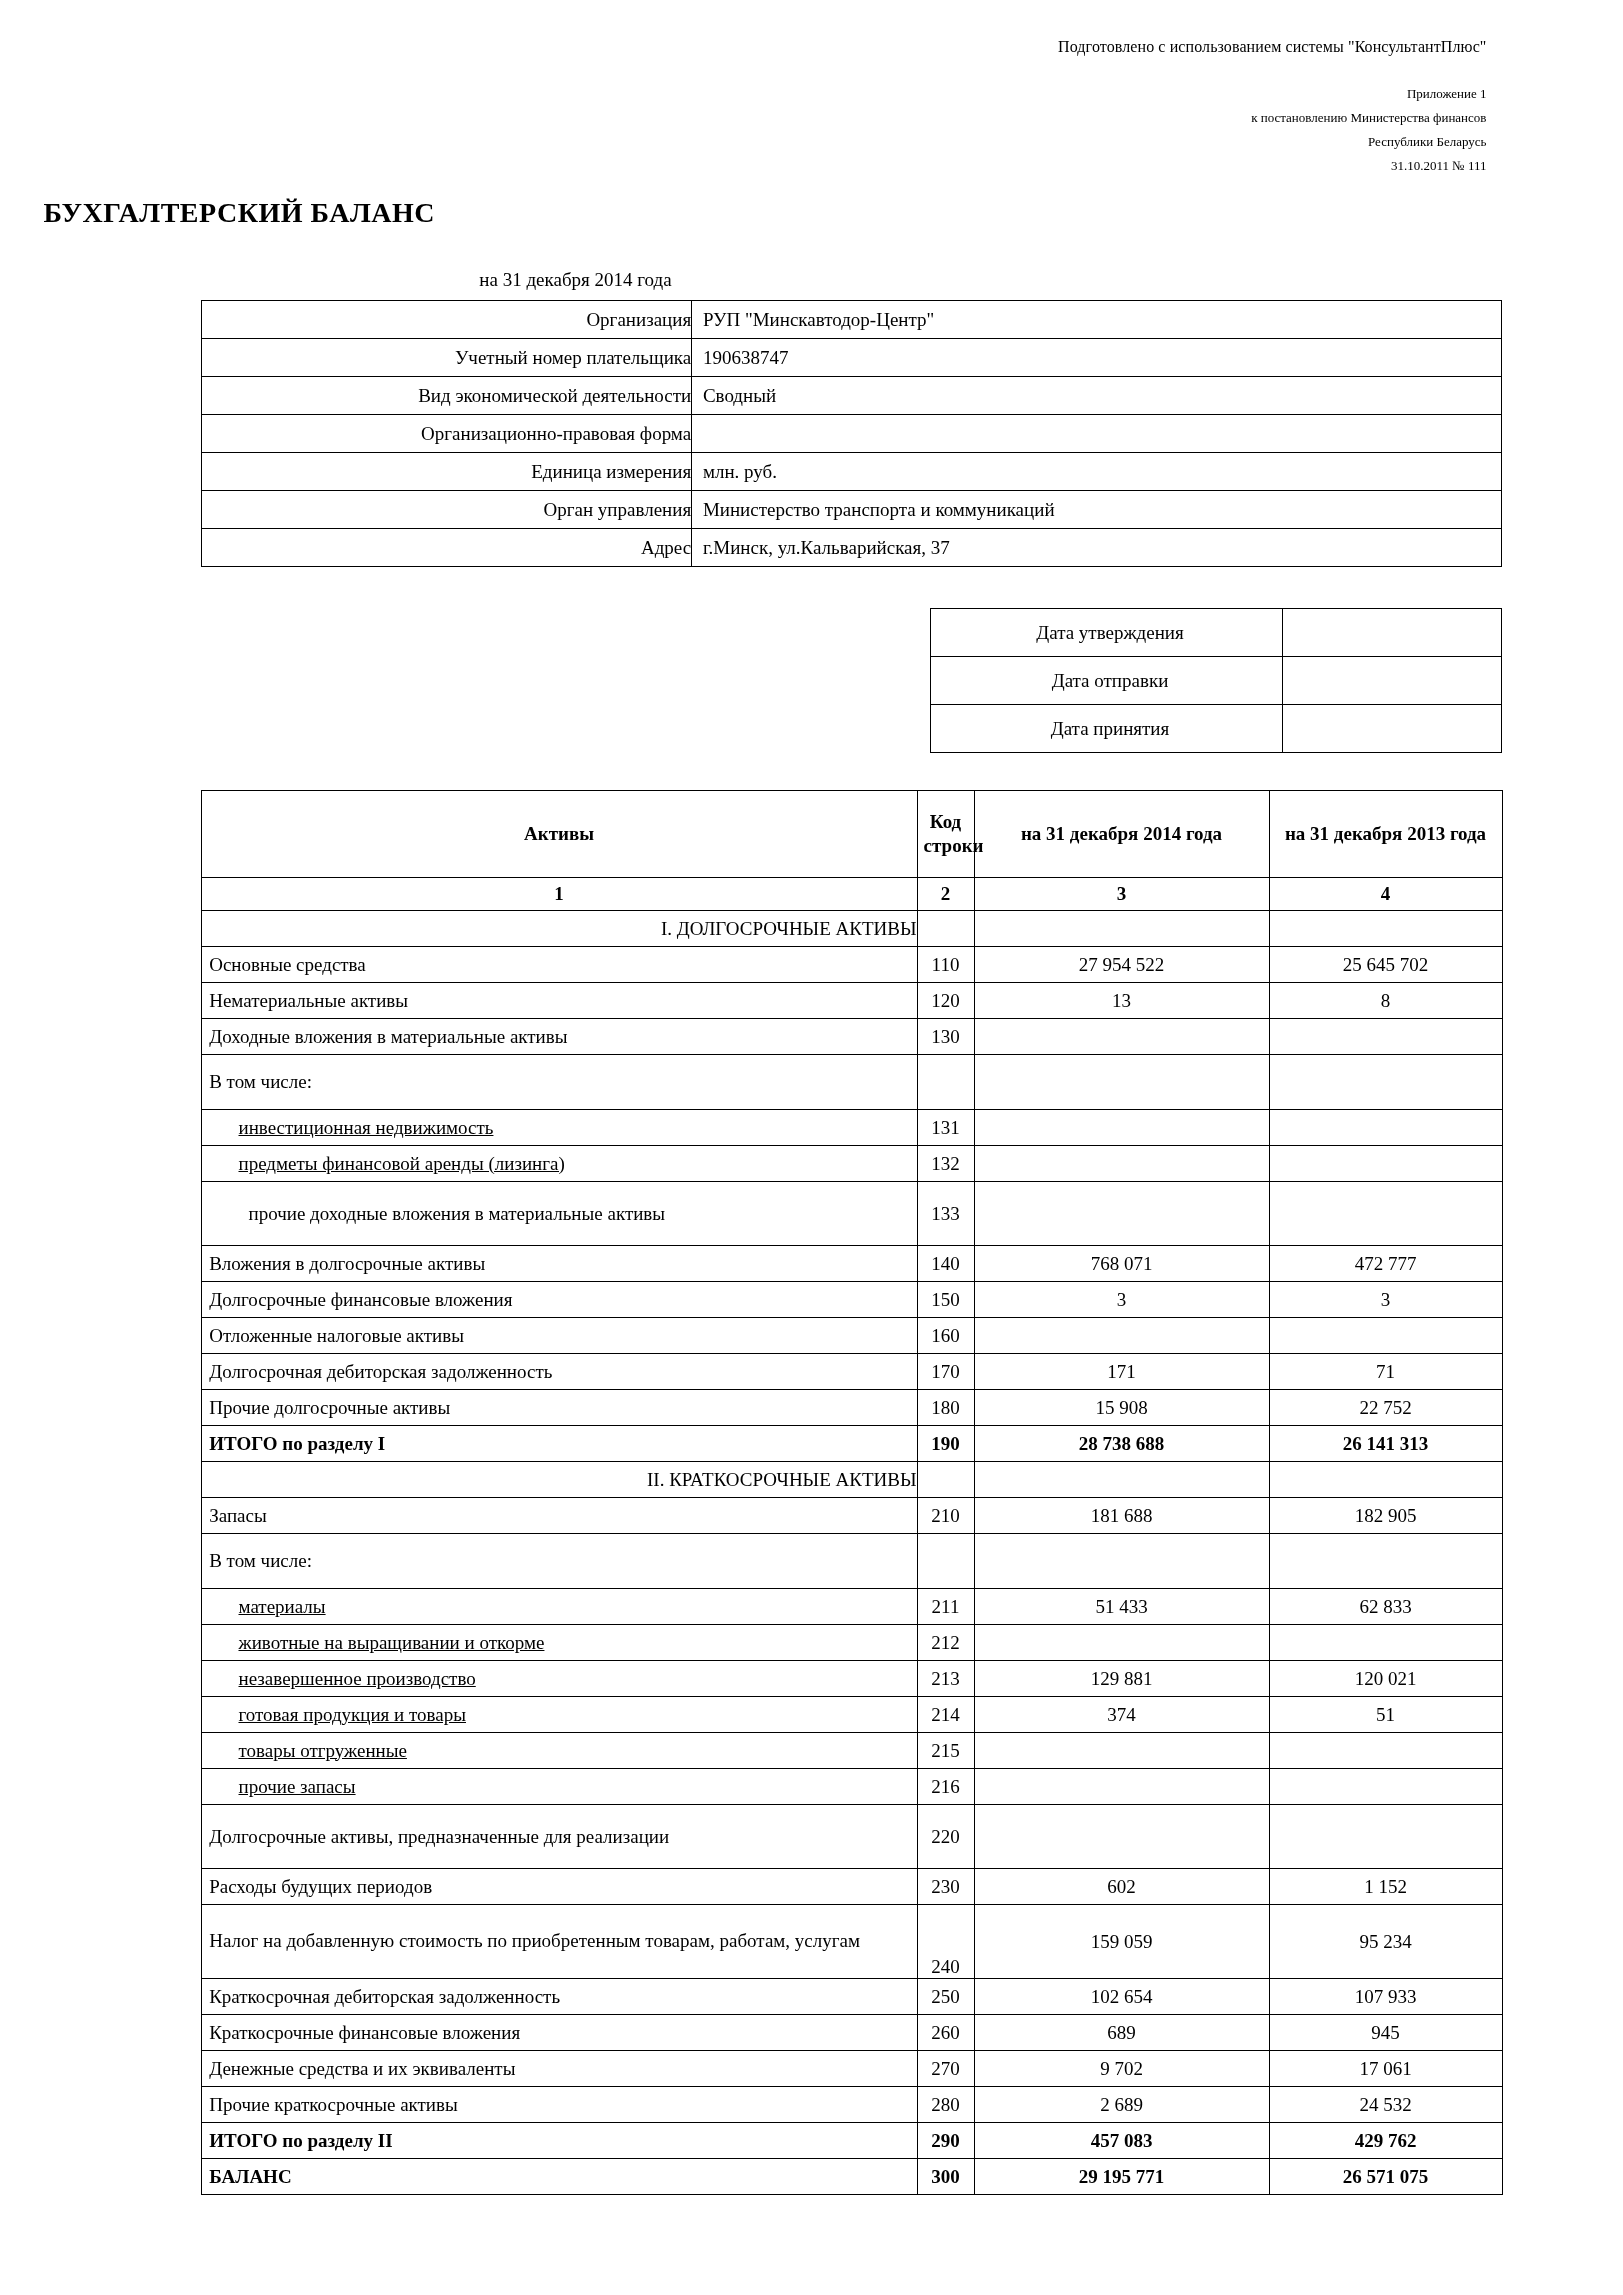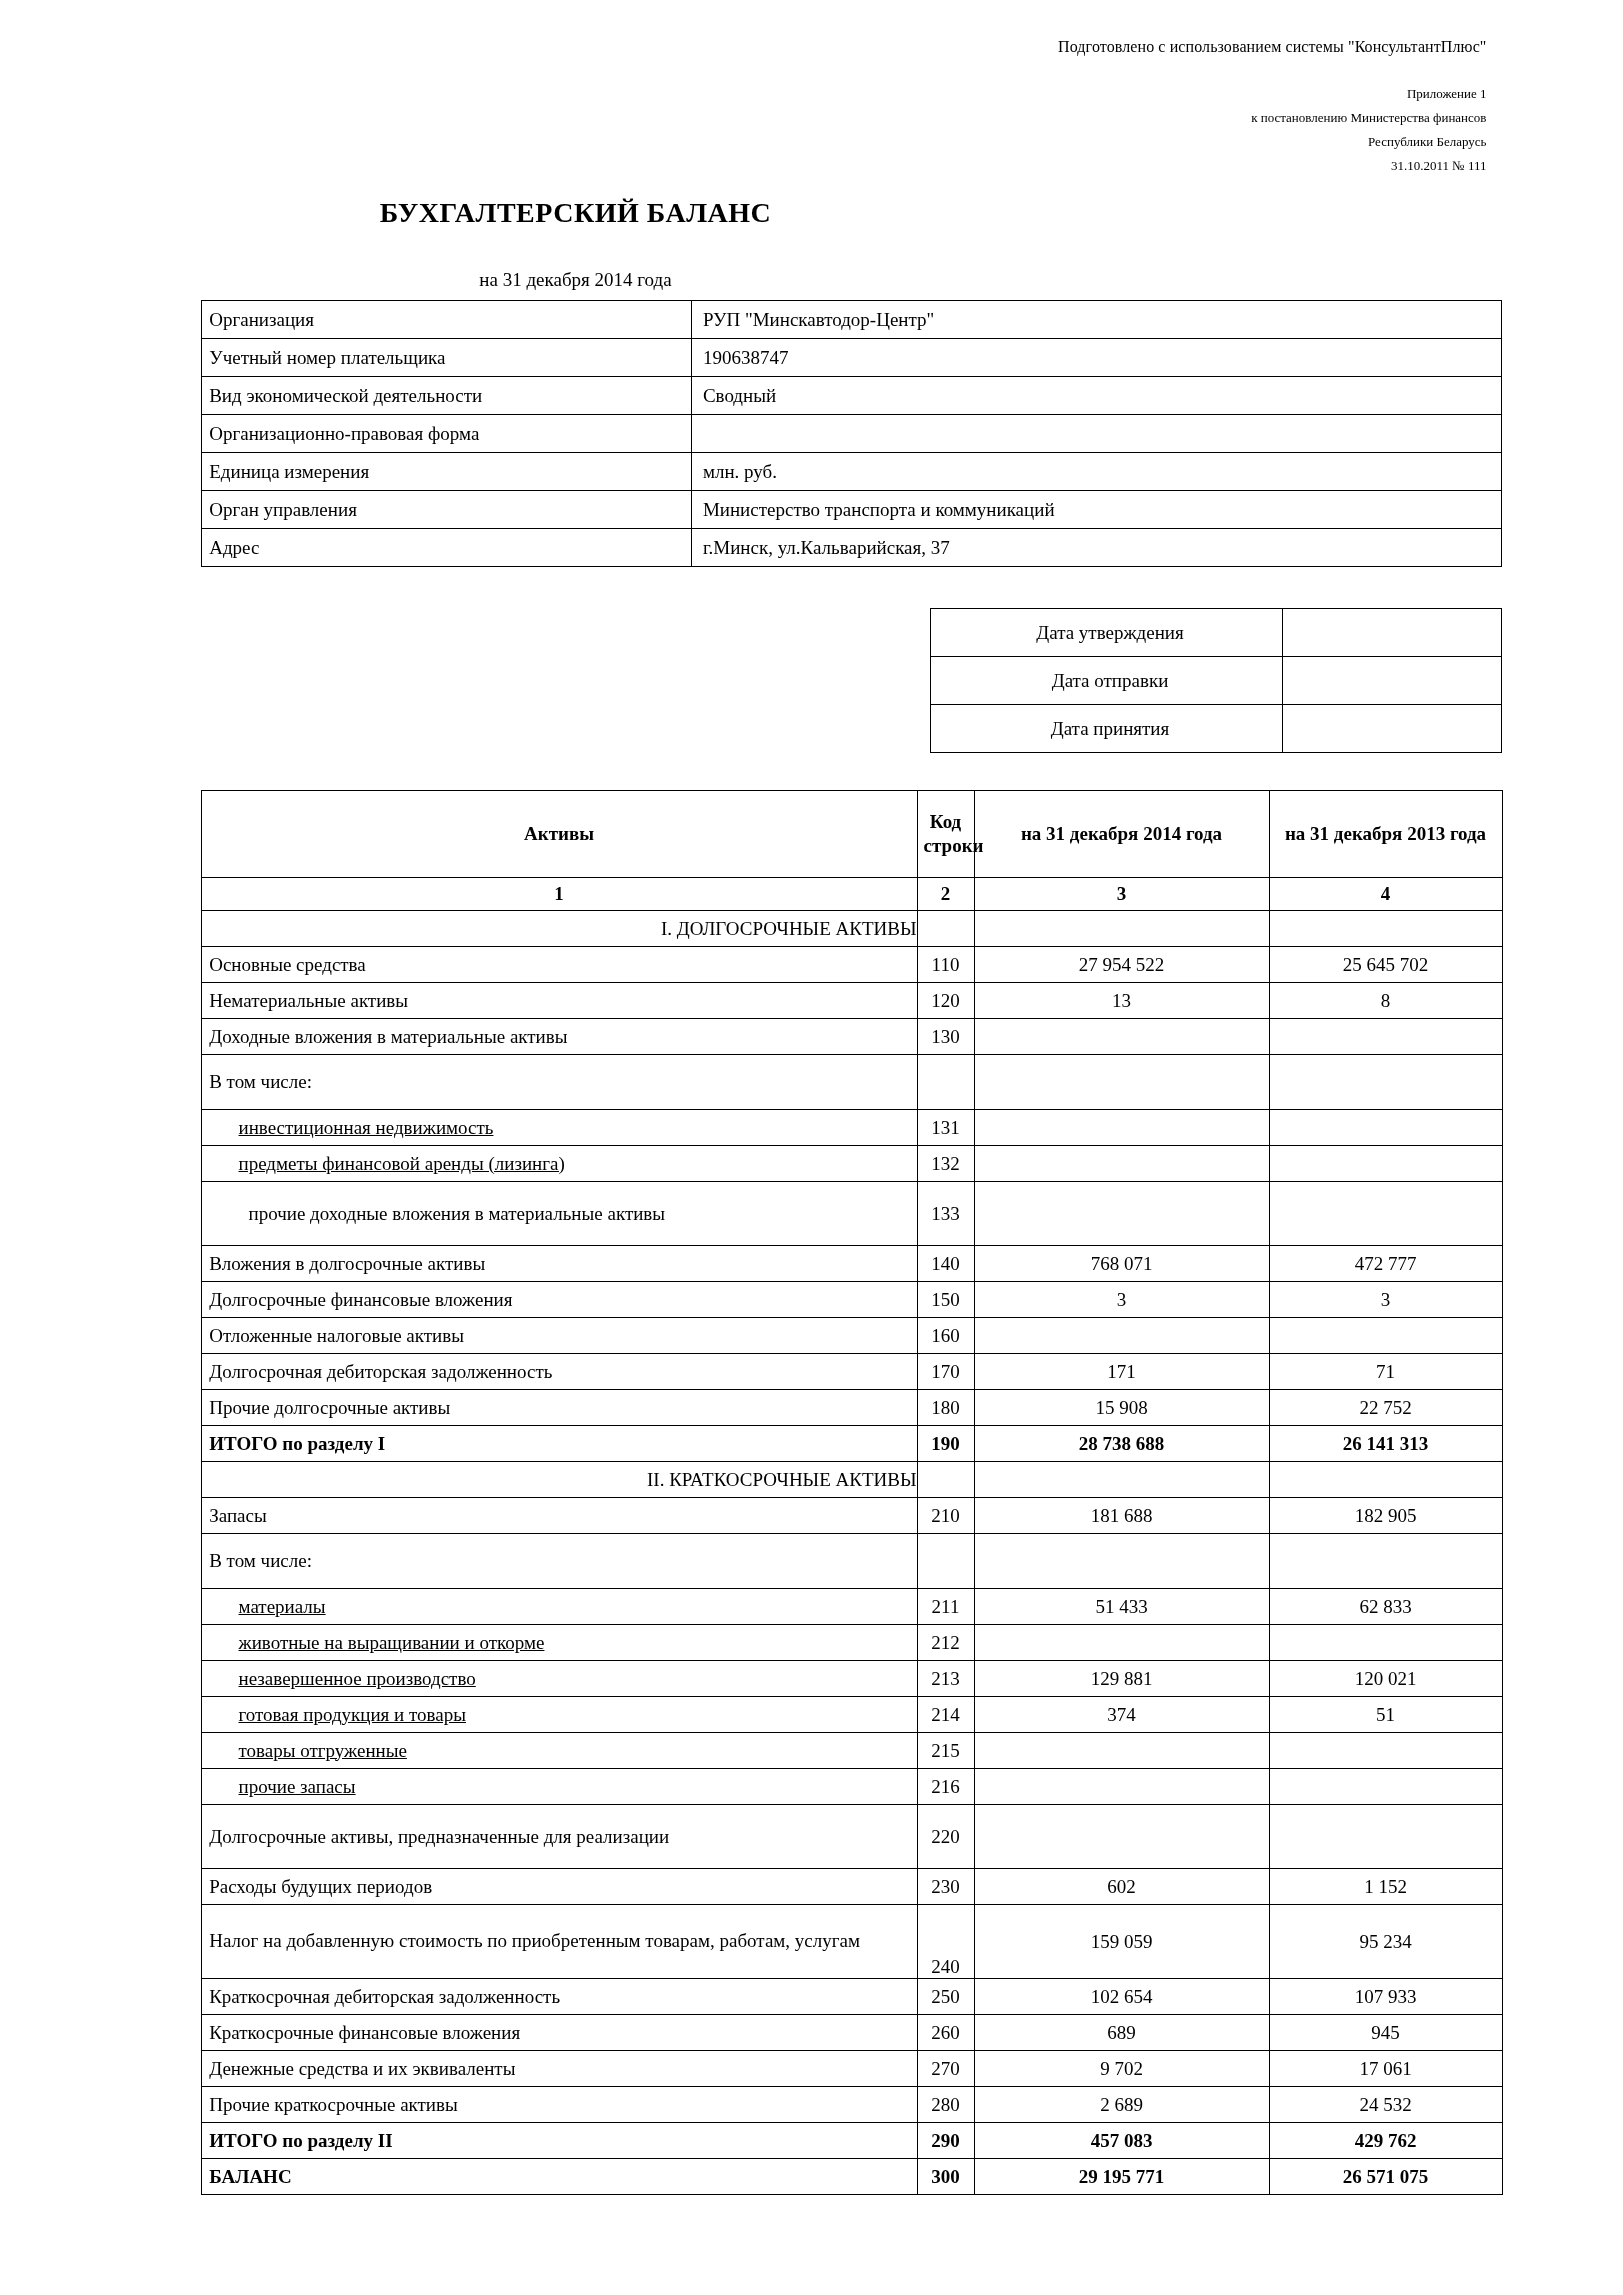--- a/index.html
+++ b/index.html
@@ -38,21 +38,20 @@
     font-size: 13px;
   }
   .topblock .ref div { margin-bottom: 3.1px; }
 
   
   .doc-title {
     position: absolute;
     top: 197px;
     left: 0;
     width: 1064px;
-    text-align: center;
     font-size: 28px;
     font-weight: bold;
     letter-spacing: 0.5px;
   }
   .doc-date {
     position: absolute;
     top: 269px;
     left: 0;
     width: 1064px;
     text-align: center;
@@ -76,20 +75,21 @@
     position: absolute;
     left: 157px;
     top: 300px;
     width: 1301px;
   }
   .org-table td { height: 37px; }
   .org-table td.lab {
     width: 482px;
     padding-left: 7.7px;
     white-space: nowrap;
+    text-align: right;
   }
   .org-table td.val {
     padding-left: 10.7px;
   }
 
   
   .dates-table {
     position: absolute;
     left: 886px;
     top: 608px;

